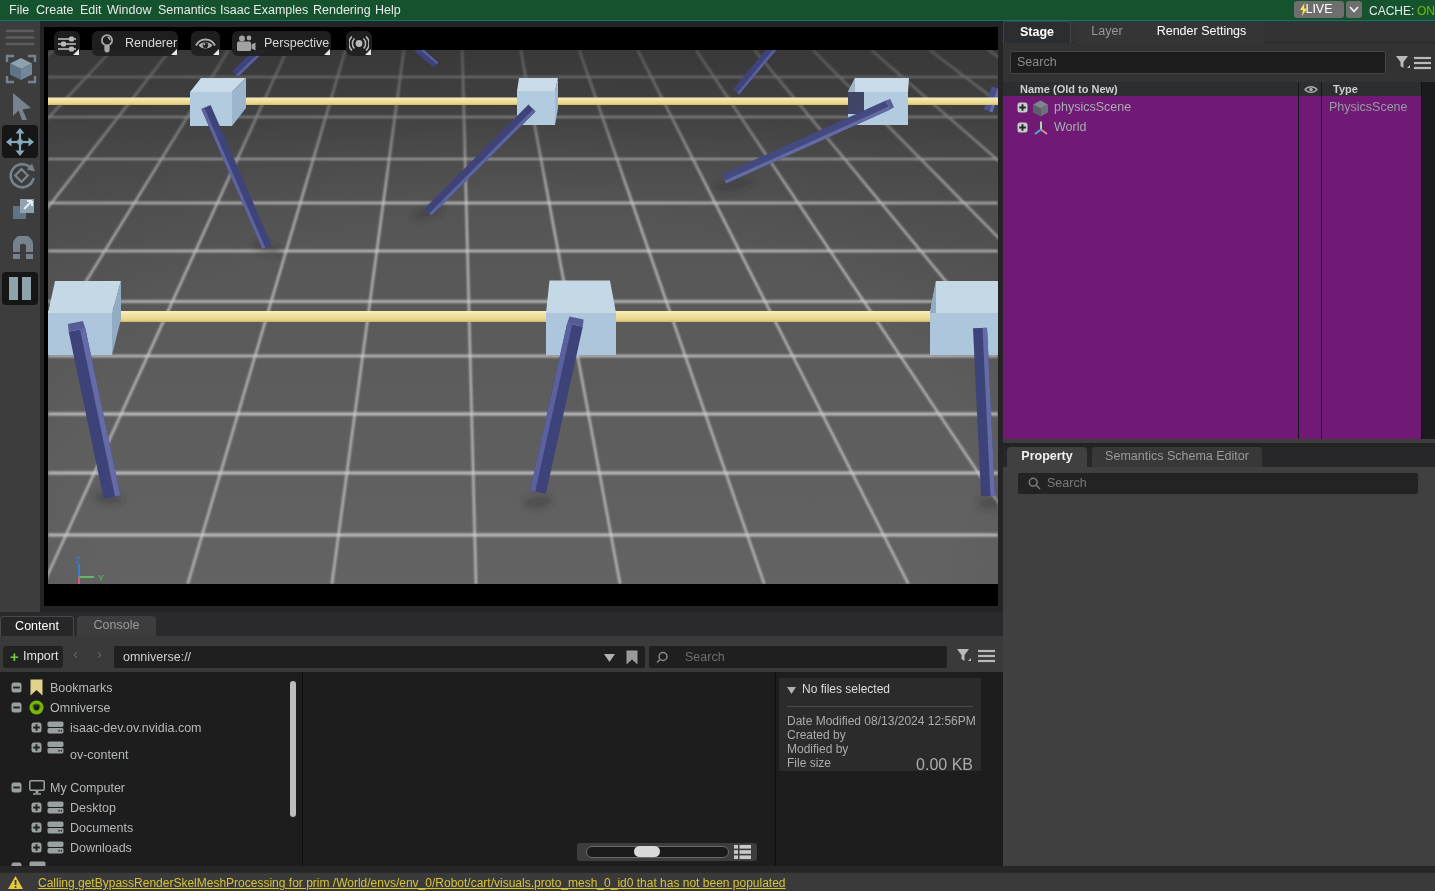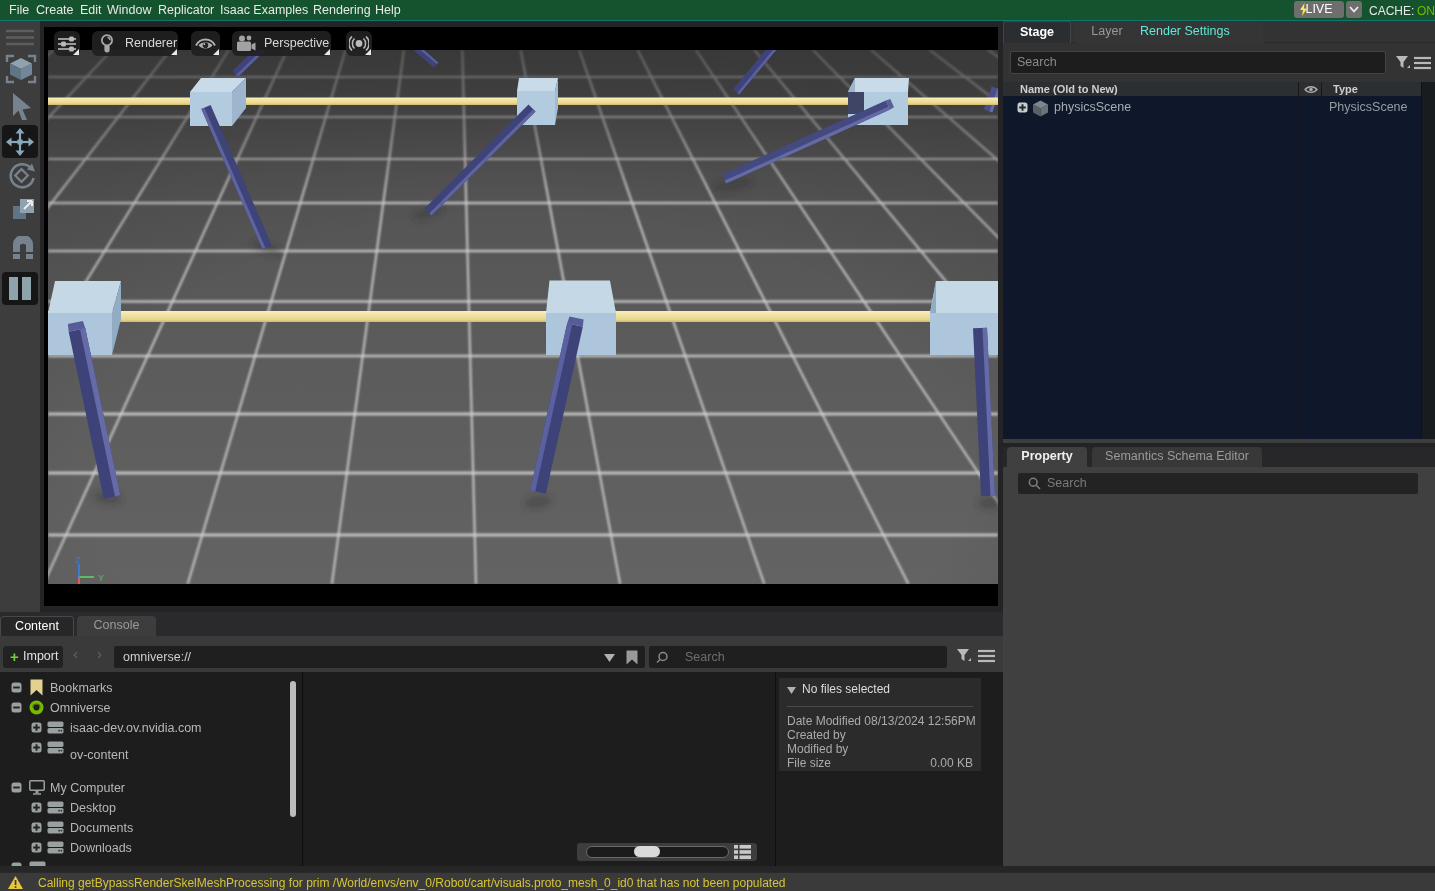--- a/index.html
+++ b/index.html
@@ -8,21 +8,21 @@
 body{position:relative}
 </style></head>
 <body>
 
 <div class="abs" style="left:0;top:0;width:1435px;height:21px;background:#14532d;border-bottom:1px solid #0f766e">
  <div class="abs" style="top:3px;left:0;width:100%;height:16px;font-size:12.5px;color:#e8e8e8">
   <span class="abs" style="left:9px">File</span>
   <span class="abs" style="left:36px">Create</span>
   <span class="abs" style="left:80px">Edit</span>
   <span class="abs" style="left:107px">Window</span>
-  <span class="abs" style="left:158px">Replicator</span>
+  <span class="abs" style="left:158px">Semantics</span>
   <span class="abs" style="left:220px">Isaac&nbsp;Examples</span>
   <span class="abs" style="left:313px">Rendering</span>
   <span class="abs" style="left:375px">Help</span>
  </div>
  <div class="abs" style="left:1294px;top:1px;width:50px;height:17px;background:#6e6e6e;border-radius:3px;color:#fff;font-size:12.5px;text-align:center;line-height:17px">
    <svg class="abs" style="left:5px;top:2px" width="9" height="13" viewBox="0 0 9 13">
         <path d="M5.5 0 L1 7 L4 7 L3 13 L8 5.5 L5 5.5 Z" fill="#ffe94a"></path>
       </svg>
    <span style="">LIVE</span>
  </div>
@@ -281,37 +281,37 @@
         <polygon points="6,0 6,6 0,6" fill="#e8e8e8"></polygon>
       </svg>
  </div>
 </div>
 
 <div class="abs" style="left:1003px;top:21px;width:432px;height:426px;background:#333">
 
  <div class="abs" style="left:0;top:0;width:432px;height:22px;background:#333;border-bottom:1px solid #2a2a2a">
   <div class="abs" style="left:0;top:0;width:68px;height:22px;background:#2a2e30;border:1px solid #444;border-bottom:none;border-radius:3px 3px 0 0;color:#fff;font-size:12.5px;font-weight:bold;text-align:center;line-height:21px">Stage</div>
   <div class="abs" style="left:72px;top:0;width:64px;height:22px;background:#353535;border-radius:3px 3px 0 0;color:#999;font-size:12.5px;text-align:center;line-height:21px">Layer</div>
-  <div class="abs" style="left:137px;top:0;width:123px;height:22px;background:#353535;border-radius:3px 3px 0 0;color:#5eead4;font-size:12.5px;text-align:left;line-height:21px">Render Settings</div>
+  <div class="abs" style="left:137px;top:0;width:123px;height:22px;background:#353535;border-radius:3px 3px 0 0;color:#ffffff;font-size:12.5px;text-align:center;line-height:21px">Render Settings</div>
  </div>
 
  <div class="abs" style="left:7px;top:30px;width:376px;height:23px;background:#1d1d1d;border:1px solid #454545;border-radius:2px;color:#8a8a8a;font-size:12.5px;line-height:21px;padding-left:6px">Search</div>
  <svg class="abs" style="left:392px;top:34px" width="16" height="16" viewBox="0 0 16 16">
       <path d="M1 1 H13 L8.5 7 V13 L5.5 11 V7 Z" fill="#b9b9b9"></path>
       <path d="M12 13 L15 10 V13 Z" fill="#b9b9b9"></path>
     </svg>
  <svg class="abs" style="left:411px;top:35px" width="17" height="14" viewBox="0 0 17 14">
       <g stroke="#b9b9b9" stroke-width="2.2">
         <line x1="0" y1="2" x2="17" y2="2"></line>
         <line x1="0" y1="7" x2="17" y2="7"></line>
         <line x1="0" y1="12" x2="17" y2="12"></line>
       </g>
     </svg>
 
- <div class="abs" style="left:0;top:61px;width:432px;height:357px;background:#0f172a">
+ <div class="abs" style="left:0;top:61px;width:432px;height:357px;background:#701a75">
   <div class="abs" style="left:0;top:0;width:418px;height:14px;background:#2c2f31">
     <span class="abs" style="left:17px;top:1px;font-size:11px;font-weight:bold;color:#cfcfcf">Name (Old to New)</span>
     <svg class="abs" style="left:301px;top:3px" width="14" height="9" viewBox="0 0 14 9">
           <path d="M1 4.5 C 4 0.8 10 0.8 13 4.5 C 10 8.2 4 8.2 1 4.5 Z" fill="none" stroke="#aaa" stroke-width="1.3"></path>
           <circle cx="7" cy="4.5" r="1.8" fill="#aaa"></circle>
         </svg>
     <span class="abs" style="left:330px;top:1px;font-size:11px;font-weight:bold;color:#cfcfcf">Type</span>
   </div>
 
   <div class="abs" style="left:0;top:16px;width:418px;height:20px">
@@ -321,20 +321,32 @@
         </svg>
     <svg class="abs" style="left:29px;top:2px" width="17" height="17" viewBox="0 0 17 17">
       <polygon points="8.5,0.5 16,4.5 8.5,8.5 1,4.5" fill="#7d868c"></polygon>
       <polygon points="1,4.5 8.5,8.5 8.5,16.5 1,12.5" fill="#596166"></polygon>
       <polygon points="16,4.5 8.5,8.5 8.5,16.5 16,12.5" fill="#6a7378"></polygon>
     </svg>
     <span class="abs" style="left:51px;top:2px;font-size:12.5px;color:#a7adb2">physicsScene</span>
     <span class="abs" style="left:326px;top:2px;font-size:12.5px;color:#969ca1">PhysicsScene</span>
   </div>
 
+  <div class="abs" style="left:0;top:36px;width:418px;height:20px">
+    <svg class="abs" style="left:14px;top:4px" width="11" height="11" viewBox="0 0 11 11">
+          <rect x="0.5" y="0.5" width="10" height="10" rx="2.5" fill="#c6cbcb"></rect>
+          <path d="M5.5 2.2 V8.8 M2.2 5.5 H8.8" stroke="#23282a" stroke-width="1.9"></path>
+        </svg>
+    <svg class="abs" style="left:30px;top:2px" width="16" height="16" viewBox="0 0 16 16">
+      <line x1="8" y1="9.5" x2="8" y2="1.5" stroke="#a8d8a0" stroke-width="2"></line>
+      <line x1="8" y1="9.5" x2="2" y2="14" stroke="#3eb0e0" stroke-width="2"></line>
+      <line x1="8" y1="9.5" x2="14" y2="14" stroke="#e08890" stroke-width="2"></line>
+    </svg>
+    <span class="abs" style="left:51px;top:2px;font-size:12.5px;color:#a7adb2">World</span>
+  </div>
 
   <div class="abs" style="left:295px;top:0;width:1px;height:357px;background:#151719"></div>
   <div class="abs" style="left:318px;top:0;width:1px;height:357px;background:#151719"></div>
   <div class="abs" style="left:418px;top:0;width:14px;height:357px;background:#191c1e;border-left:1px solid #111"></div>
  </div>
  <div class="abs" style="left:0;top:418px;width:432px;height:4px;background:#3d3d3d"></div>
  <div class="abs" style="left:0;top:422px;width:432px;height:4px;background:#232325"></div>
 </div>
 
 <div class="abs" style="left:1003px;top:447px;width:432px;height:425px;background:#404040">
@@ -529,24 +541,24 @@
   <div class="abs" style="left:779px;top:6px;width:202px;height:93px;background:#2b2b2b">
     <svg class="abs" style="left:8px;top:9px" width="9" height="7" viewBox="0 0 9 7">
           <polygon points="0,0 9,0 4.5,7" fill="#b0b0b0"></polygon>
         </svg>
     <span class="abs" style="left:23px;top:4px;font-size:12px;color:#dcdcdc">No files selected</span>
     <div class="abs" style="left:8px;top:28px;width:186px;height:1px;background:#4a4a4a"></div>
     <span class="abs" style="left:8px;top:36px;font-size:12px;color:#ababab">Date Modified 08/13/2024 12:56PM</span>
     <span class="abs" style="left:8px;top:50px;font-size:12px;color:#ababab">Created by</span>
     <span class="abs" style="left:8px;top:64px;font-size:12px;color:#ababab">Modified by</span>
     <span class="abs" style="left:8px;top:78px;font-size:12px;color:#ababab">File size</span>
-    <span class="abs" style="right:8px;top:78px;font-size:12px;color:#ababab">0.00 KB</span>
+    <span class="abs" style="right:8px;top:78px;font-size:16px;color:#ababab">0.00 KB</span>
   </div>
  </div>
 </div>
 <div class="abs" style="left:0;top:866px;width:1435px;height:6px;background:#262626"></div>
 <div class="abs" style="left:0;top:872px;width:1435px;height:19px;background:#3a3a3a;border-top:1px solid #2a2a2a">
  <svg class="abs" style="left:8px;top:3px" width="15" height="13" viewBox="0 0 15 13">
       <polygon points="7.5,0 15,13 0,13" fill="#e8c73c"></polygon>
       <rect x="6.7" y="4" width="1.7" height="5" fill="#3a3a3a"></rect>
       <rect x="6.7" y="10.2" width="1.7" height="1.7" fill="#3a3a3a"></rect>
     </svg>
- <span class="abs" style="left:38px;top:3px;font-size:12px;color:#d6c435;">Calling getBypassRenderSkelMeshProcessing for prim /World/envs/env_0/Robot/cart/visuals.proto_mesh_0_id0 that has not been populated</span>
+ <span class="abs" style="left:38px;top:3px;font-size:12px;color:#d6c435;text-decoration:underline">Calling getBypassRenderSkelMeshProcessing for prim /World/envs/env_0/Robot/cart/visuals.proto_mesh_0_id0 that has not been populated</span>
 </div>
 </body></html>

